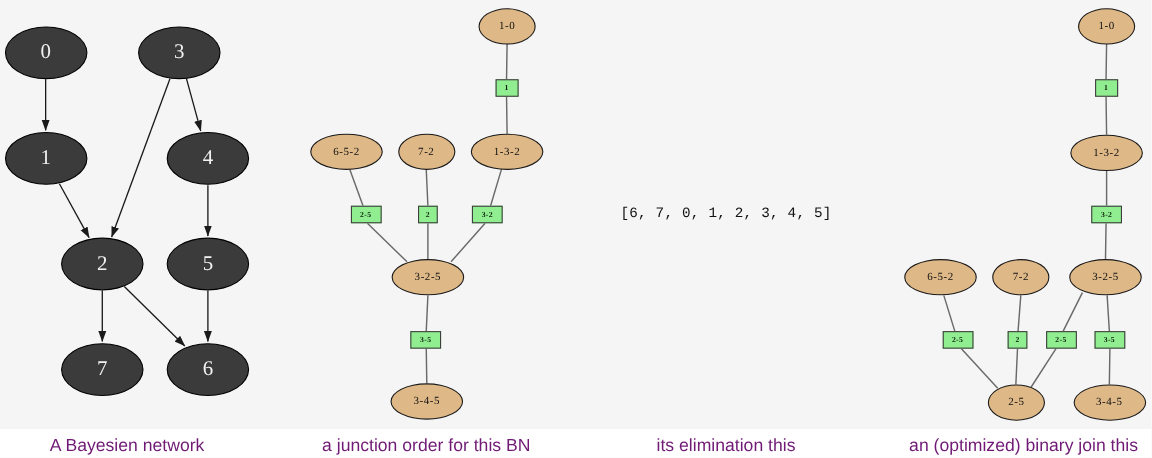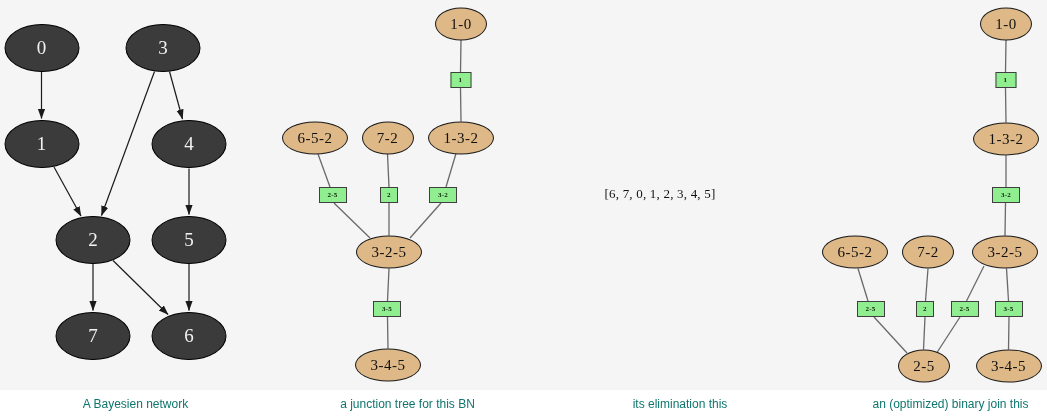--- a/index.html
+++ b/index.html
@@ -24,44 +24,43 @@
     width:75px;height:48px;
     background:var(--bn-node-fill,#3b3b3b);
     border:1.4px solid #000;
     color:var(--bn-node-text,#f2f2f2);
     font-size:19px;
   }
   .clique{
     height:33px;
     background:var(--clique-fill,#deb887);
     border:1.3px solid #1a1a1a;
-    color:#101010;font-size:15px;letter-spacing:.5px;
+    color:#101010;font-size:10px;letter-spacing:.5px;
   }
   .clique.w2{width:52px;}
   .clique.w3{width:66px;}
   .sep{
     position:absolute;transform:translate(-50%,-50%);
     height:16px;box-sizing:border-box;
     background:var(--separator-fill,#90ee90);
     border:1px solid #3f3f3f;
     display:flex;align-items:center;justify-content:center;
     font-size:7px;font-weight:bold;color:#0d1f0d;letter-spacing:.3px;
   }
   .sep.w-s{width:18px;}
   .sep.w-m{width:21px;}
   .sep.w-l{width:28px;}
   .caption{
     position:absolute;top:397px;transform:translateX(-50%);
-    font-family:"Liberation Sans",sans-serif;font-size:12px;color:#0f766e;
+    font-family:"Liberation Sans",sans-serif;font-size:16px;color:#701a75;
     white-space:nowrap;
-    margin-left:20px;
   }
   #elim-text{
     position:absolute;left:660px;top:194px;transform:translate(-50%,-50%);
-    font-family:Liberation Serif, serif;font-size:13px;color:#111;
+    font-family:Liberation Mono, monospace;font-size:13px;color:#111;
     white-space:nowrap;letter-spacing:.2px;
   }
 </style>
 </head>
 <body>
 
 <div id="canvas">
 
   <div id="caption-strip"></div>
 
@@ -126,21 +125,21 @@
     <div class="ellipse clique w3" style="left:315px;top:138px">6-5-2</div>
     <div class="ellipse clique w2" style="left:387.5px;top:138px">7-2</div>
     <div class="ellipse clique w3" style="left:461px;top:138px">1-3-2</div>
     <div class="ellipse clique w3" style="left:389px;top:252px">3-2-5</div>
     <div class="ellipse clique w3" style="left:388px;top:365px">3-4-5</div>
     <div class="sep w-m" style="left:460.5px;top:80px">1</div>
     <div class="sep w-l" style="left:332.5px;top:195px">2-5</div>
     <div class="sep w-s" style="left:389px;top:195px">2</div>
     <div class="sep w-l" style="left:443px;top:195px">3-2</div>
     <div class="sep w-l" style="left:387px;top:309px">3-5</div>
-    <div class="caption" style="left:387.5px">a junction tree for this BN</div>
+    <div class="caption" style="left:387.5px">a junction order for this BN</div>
   </section>
 
   <section>
     <div id="elim-text">[6, 7, 0, 1, 2, 3, 4, 5]</div>
     <div class="caption" style="left:660px">its elimination this</div>
   </section>
 
   <section>
     <div class="ellipse clique w2" style="left:1006px;top:23.5px">1-0</div>
     <div class="ellipse clique w3" style="left:1006px;top:139px">1-3-2</div>

